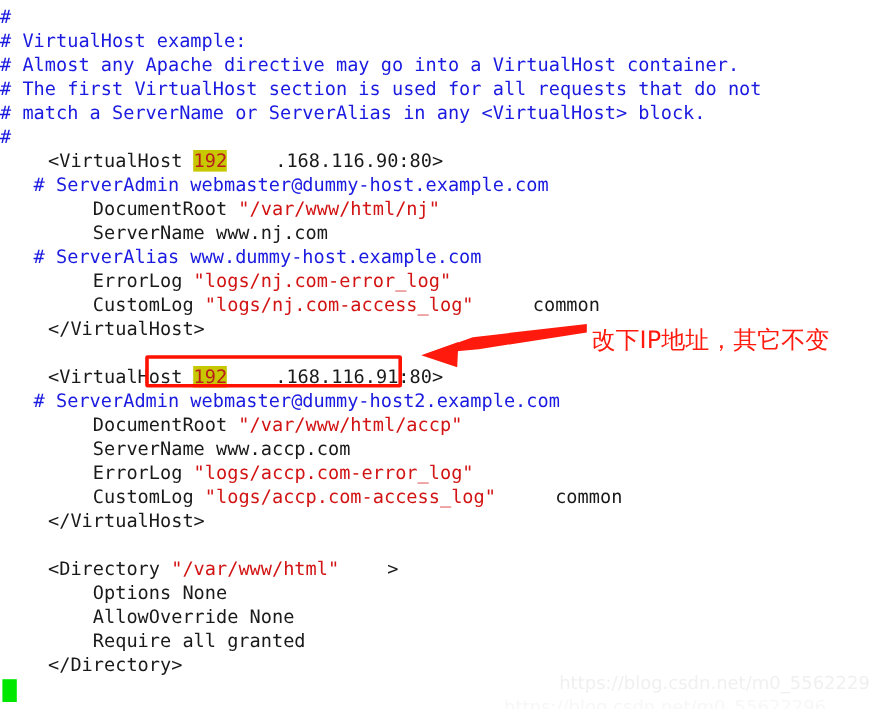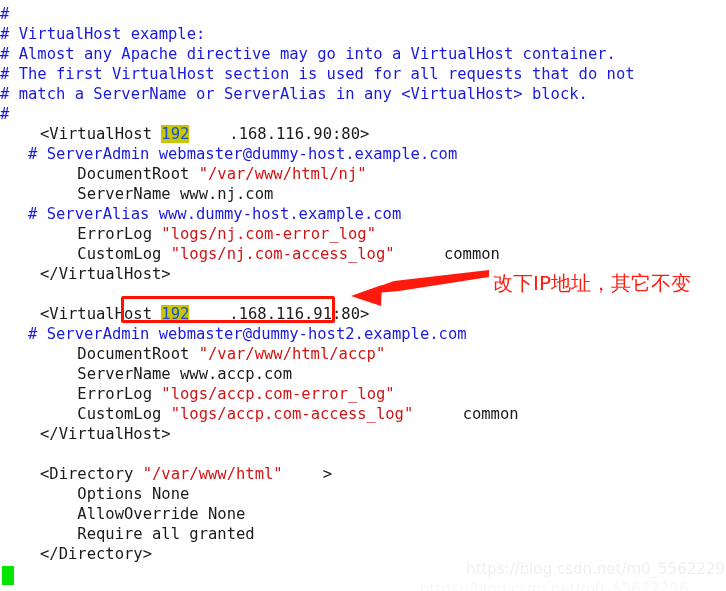--- a/index.html
+++ b/index.html
@@ -34,21 +34,21 @@
   .line {
     height: 20px;
     white-space: pre;
     position: relative;
   }
   .tok-comment { color: #1a1ae0; }
   .tok-plain   { color: #1a1a1a; margin-left: 40px; }
   .tok-string  { color: #d21414; }
   .hl {
     background: #c8c800;
-    color: #1d4ed8;
+    color: #b91c1c;
     padding: 0;
   }
   
   #overlay {
     position: absolute;
     left: 0; top: 0;
     width: 726px; height: 471px;
     pointer-events: none;
   }
   .redbox {

